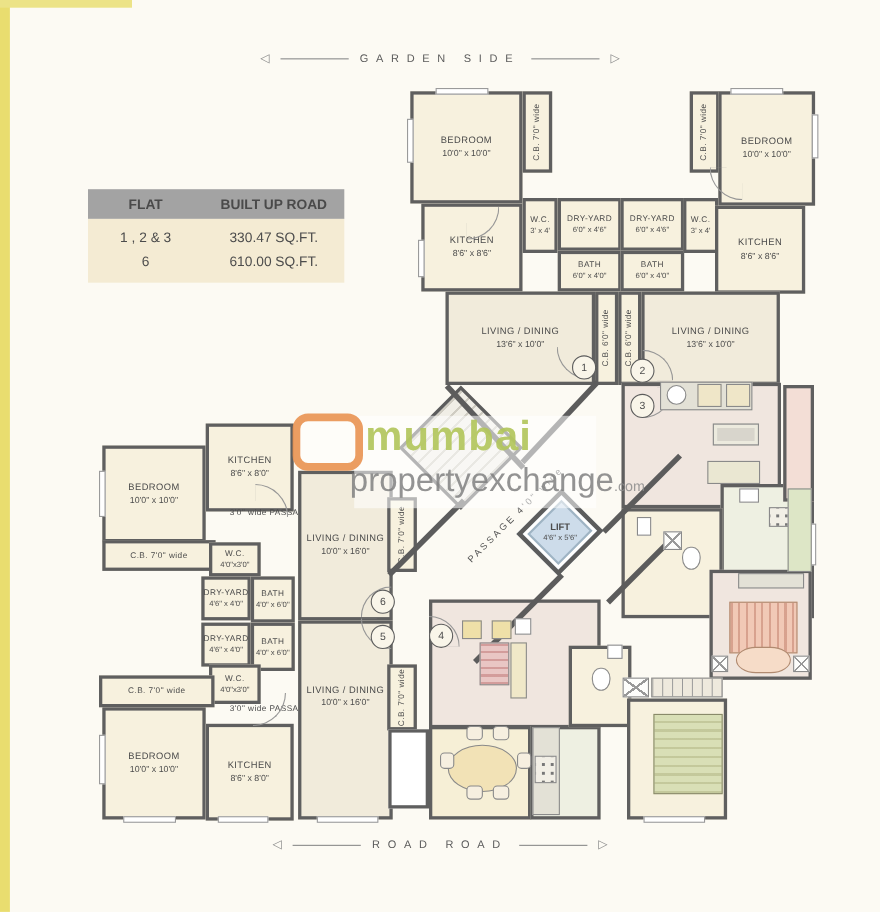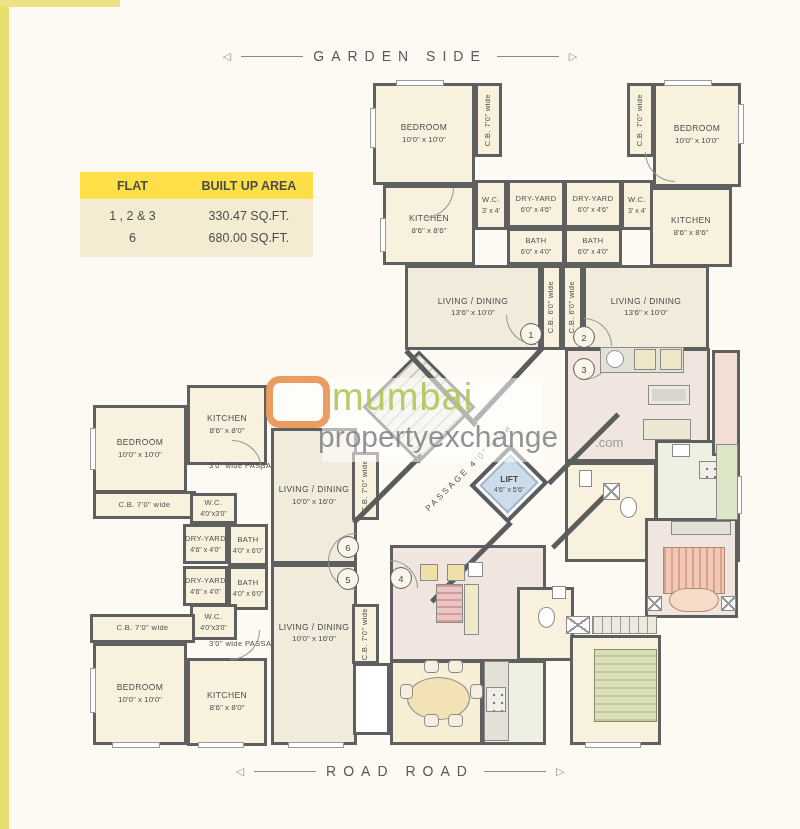--- a/index.html
+++ b/index.html
@@ -4,27 +4,27 @@
 <style>
   html,body{margin:0;padding:0;background:#fbf8f0;}
   #plan{position:relative;width:800px;height:829px;background:#fcfaf3;overflow:hidden;
         font-family:"Liberation Sans",sans-serif;color:#4c4c4c;}
   .scan-edge{position:absolute;left:0;top:0;width:9px;height:829px;background:#e9dd6f;}
   .scan-edge2{position:absolute;left:0;top:0;width:120px;height:7px;background:#ece387;}
 
   
   .side-label{position:absolute;left:0;width:800px;display:flex;align-items:center;justify-content:center;
               gap:10px;color:#5a5a5a;}
-  .atext{font-size:14px;letter-spacing:7px;white-space:nowrap;}
+  .atext{font-size:10px;letter-spacing:7px;white-space:nowrap;}
   .aline{width:62px;height:1px;background:#8a8a8a;}
   .ah{font-size:11px;color:#8a8a8a;line-height:1;}
 
   
   .flat-table{position:absolute;left:80px;top:172px;width:233px;font-size:12.5px;}
-  .thead{display:flex;background:#fde047;padding:7px 0 6px 0;font-weight:700;color:#4a4a4a;}
+  .thead{display:flex;background:#a3a3a3;padding:7px 0 6px 0;font-weight:700;color:#4a4a4a;}
   .tbody{background:#f4ebd3;padding:6px 0 8px 0;}
   .trow{display:flex;padding:4px 0;}
   .c1{width:45%;text-align:center;}
   .c2{width:55%;text-align:center;}
 
   
   .room{position:absolute;box-sizing:border-box;border:3px solid #5f5f5f;display:flex;
         flex-direction:column;align-items:center;justify-content:center;text-align:center;line-height:1.35;}
   .room .nm{font-size:8.5px;letter-spacing:.4px;white-space:nowrap;}
   .room .dm{font-size:8px;margin-top:1px;white-space:nowrap;}
@@ -84,54 +84,54 @@
       repeating-linear-gradient(0deg,rgba(160,60,60,.3) 0 2px,transparent 2px 7px);}
   .f.cab{background:#f0e8c8;}
   .f.dtable{background:#f2e2b6;border-radius:50%;}
   .f.chair{background:#f6efe0;border-radius:4px;}
   .f.win{background:#fff;border:1px solid #9a9a9a;}
 
   
   .wm-backdrop{position:absolute;left:322px;top:378px;width:220px;height:84px;background:rgba(255,255,255,.55);}
   .wm-logo{position:absolute;left:266px;top:376px;width:64px;height:52px;box-sizing:border-box;
            border:7px solid rgba(232,140,70,.85);border-radius:14px;background:rgba(255,255,255,.5);}
-  .wm-1{position:absolute;left:332px;top:376px;font-size:38px;font-weight:400;
+  .wm-1{position:absolute;left:332px;top:376px;font-size:38px;font-weight:700;
         color:rgba(178,198,92,.92);letter-spacing:1px;}
   .wm-2{position:absolute;left:318px;top:420px;font-size:30px;font-weight:400;
         color:rgba(128,128,128,.85);letter-spacing:0px;white-space:nowrap;}
-  .wm-2 .dotcom{font-size:13px;color:rgba(140,140,140,.85);margin-left:37px;}
+  .wm-2 .dotcom{font-size:13px;color:rgba(140,140,140,.85);}
 </style>
 </head>
 <body>
 
 <div id="plan">
   <div class="scan-edge"></div>
   <div class="scan-edge2"></div>
 
   <div class="side-label" style="top:48px;">
     <span class="ah">◁</span>
     <span class="aline"></span>
     <span class="atext">GARDEN SIDE</span>
     <span class="aline"></span>
     <span class="ah">▷</span>
   </div>
 
   <div class="flat-table">
     <div class="thead">
       <span class="c1">FLAT</span>
-      <span class="c2">BUILT UP AREA</span>
+      <span class="c2">BUILT UP ROAD</span>
     </div>
     <div class="tbody">
       <div class="trow">
         <span class="c1">1 , 2 &amp; 3</span>
         <span class="c2">330.47 SQ.FT.</span>
       </div>
       <div class="trow">
         <span class="c1">6</span>
-        <span class="c2">680.00 SQ.FT.</span>
+        <span class="c2">610.00 SQ.FT.</span>
       </div>
     </div>
   </div>
 
   <div id="rooms-layer">
       <div class="room" style="left: 373px; top: 83px; width: 102px; height: 102px; background: rgb(247, 241, 222);">
         <span class="nm">BEDROOM</span>
         <span class="dm">10'0" x 10'0"</span>
       </div>
       <div class="room vert" style="left: 475px; top: 83px; width: 27px; height: 74px; background: rgb(247, 241, 222);">

